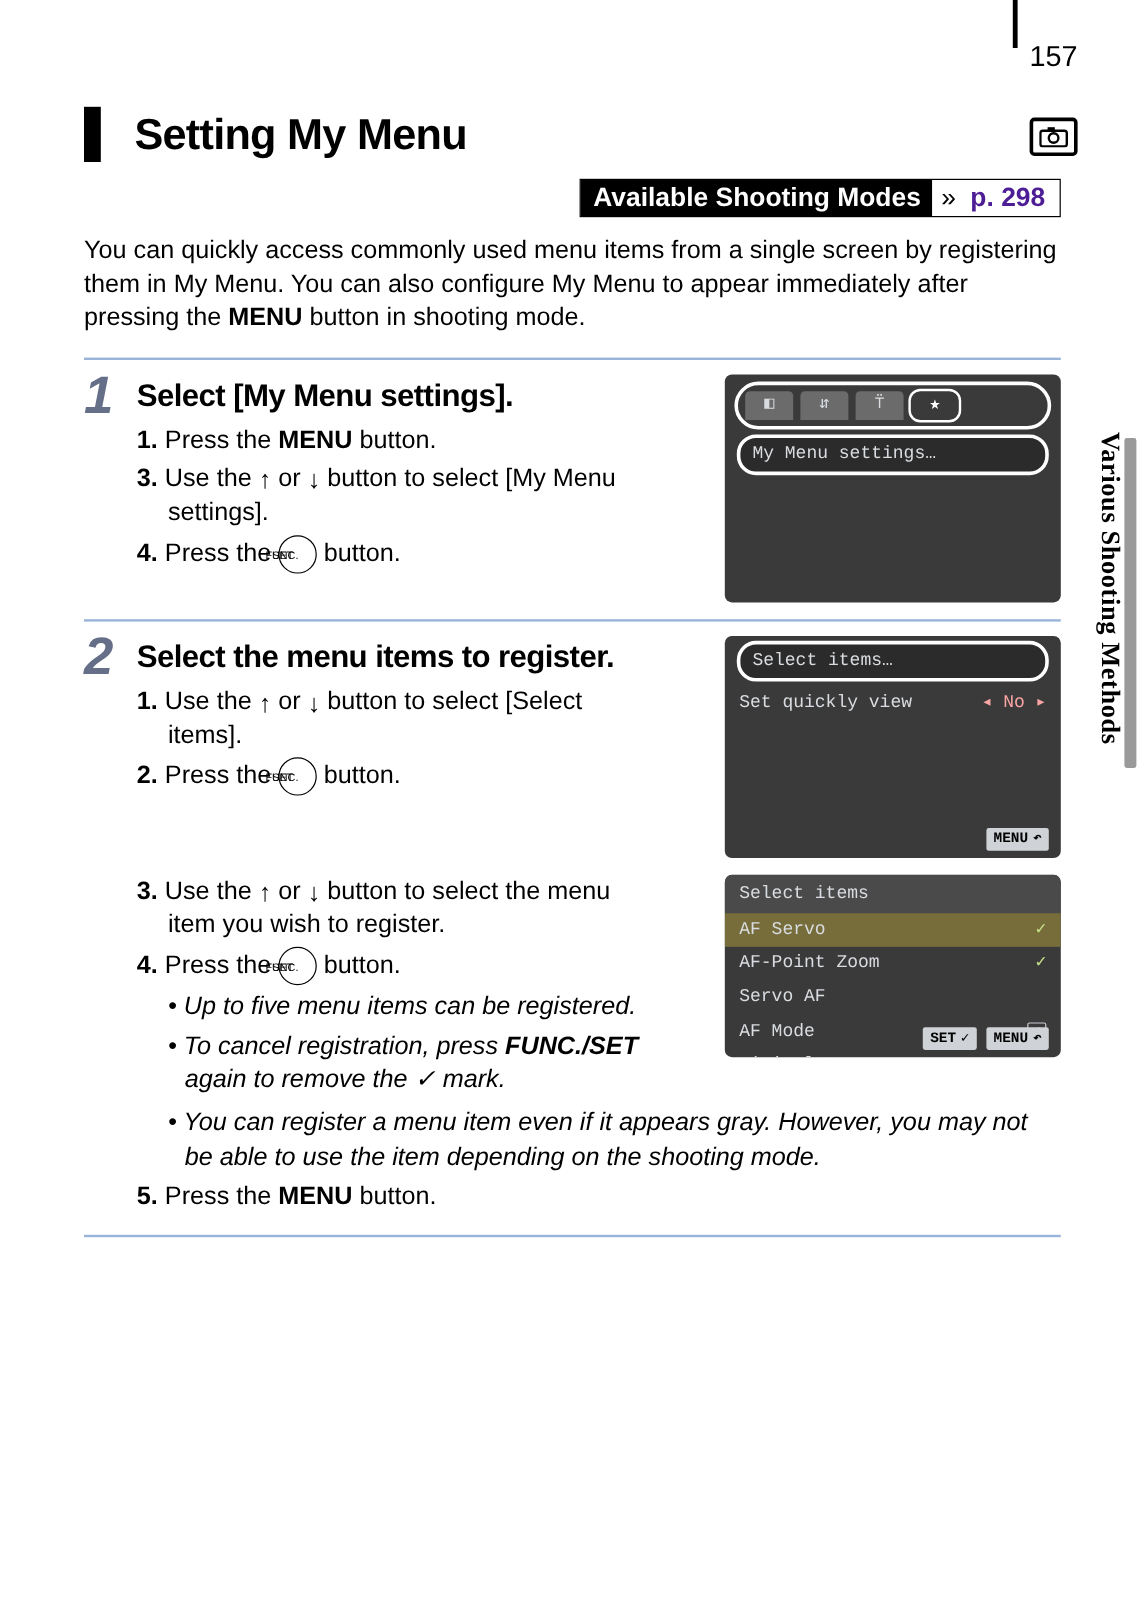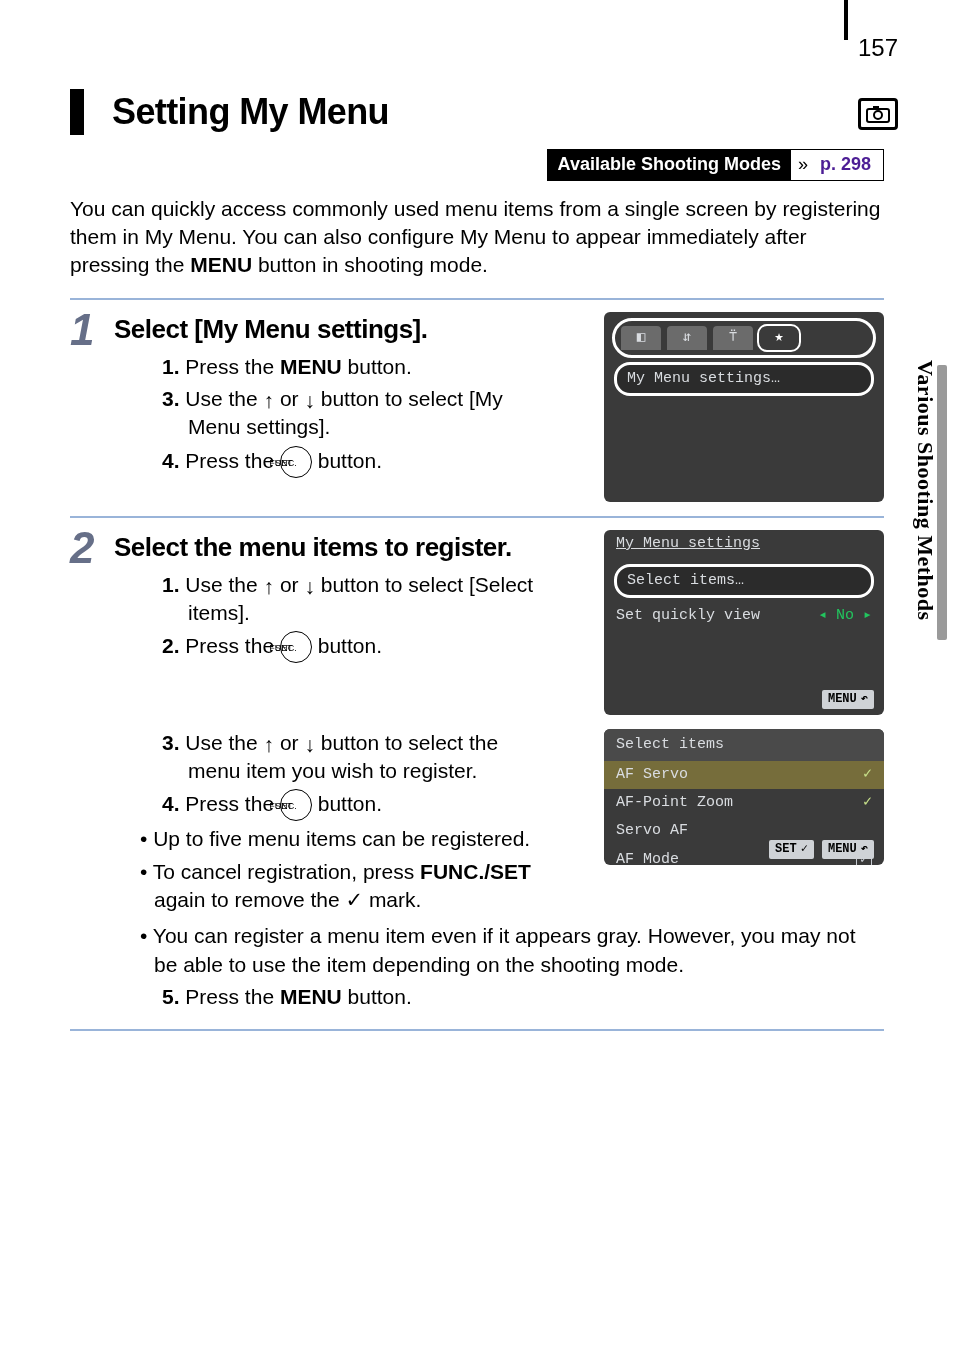--- a/index.html
+++ b/index.html
@@ -44,41 +44,41 @@
   .title-row { display:flex; align-items:center; gap:28px; margin-bottom:12px;}
   .title-bar { width: 14px; height: 46px; background:#000; }
   .title-text { font-size: 36px; font-weight: 900; letter-spacing: -0.6px; }
   .camera-icon-box {
     position:absolute; top:98px; right:56px;
     width:40px; height:32px; border:3px solid #000; border-radius:4px;
     display:flex; align-items:center; justify-content:center;
   }
 
   .modes-row { display:flex; justify-content:flex-end; margin: 4px 0 14px 0;}
-  .modes-box { display:flex; border:1px solid #000; height:32px; align-items:stretch; font-size:18px;}
+  .modes-box { display:flex; border:1px solid #000; height:32px; align-items:stretch; font-size:22px;}
   .modes-label { background:#000; color:#fff; font-weight:bold; padding: 4px 10px; display:flex; align-items:center;}
   .modes-chev { background:#fff; color:#000; padding:4px 6px; display:flex; align-items:center; border-left:1px solid #fff;}
   .modes-ref { color:#4c1d95; font-weight:bold; padding:4px 12px 4px 6px; display:flex; align-items:center;}
 
   .intro { margin-bottom:18px; }
   .intro strong { font-weight:bold; }
 
   .steps { border-top: 2px solid #99b4d9; }
   .step { display:flex; border-bottom: 2px solid #99b4d9; padding: 12px 0 14px 0; gap:8px;}
   .step-num {
     font-weight:900; font-style:italic; font-size:44px; color:#666f88;
     width:36px; flex-shrink:0; line-height:1; margin-top:-4px;
     font-family: Arial, Helvetica, sans-serif;
   }
   .step-body { flex:1; }
   .step-title { font-size:26px; font-weight:900; letter-spacing:-0.5px; margin-bottom:6px;}
   ol.sub { list-style:none; padding-left:0; margin:0;}
-  ol.sub > li { padding-left:26px; text-indent:-26px; margin-bottom:4px;margin-left:48px;}
+  ol.sub > li { padding-left:26px; text-indent:-26px; margin-bottom:4px;}
   ol.sub > li .n { font-weight:bold; }
-  ul.bul { list-style:none; padding-left:0;}
+  ul.bul { list-style:none; padding-left:0;font-style:italic;}
   ul.bul > li { padding-left:40px; text-indent:-14px; margin-bottom:4px;}
   ul.bul > li::before { content:"• "; }
   .tight strong { font-weight:bold;}
 
   
   .g-star {
     display:inline-block; vertical-align:middle;
     width:22px; height:22px; background:#000; color:#fff;
     text-align:center; line-height:22px; font-size:15px;
     position:relative; top:-2px;
@@ -99,21 +99,21 @@
 
   
   .lcd {
     width:280px; background:#3a3a3a; color:#d9dce0;
     font-family: "Courier New", monospace; font-size:15px;
     border-radius:6px; overflow:hidden; position:relative;
     padding-bottom:8px;
   }
   .lcd1 { height:190px; }
   .lcd2 { height:185px; }
-  .lcd3 { height:136px; }
+  .lcd3 { height:152px; }
   .lcd-tabs {
     display:flex; gap:6px; padding:8px 10px 4px 10px;
   }
   .lcd-tab {
     width:40px; height:24px; background:#6b6b6b; border-radius:4px 4px 0 0;
     display:flex; align-items:center; justify-content:center; font-size:14px;
   }
   .lcd-callout {
     margin:4px 10px; padding:4px 10px;
     border:3px solid #ffffff; border-radius:16px; background:rgba(0,0,0,.25);
@@ -234,27 +234,26 @@
                 <span class="n">2.</span><span> Press the </span><span class="g-func">
                     <span>FUNC.</span>
                     <span>SET</span>
                   </span><span> button.</span>
               </li>
             </ol>
           </div>
 
           <div class="step-right-col">
             <div class="lcd lcd2">
-              <div class="title-line">My Menu settings</div>
               <div class="lcd-callout">
                 <span>Select items…</span>
               </div>
               <div class="lcd-row">
                 <span>Set quickly view</span>
-                <span style="color:#22c55e;">◂ <span>No</span> ▸</span>
+                <span style="color:#fca5a5;">◂ <span>No</span> ▸</span>
               </div>
               <div class="lcd-footer">
                 <div class="lcd-btn"><span>MENU</span> ↶</div>
               </div>
             </div>
           </div>
         </div>
 
         <div class="step-flex" style="margin-top:14px;">
           <div class="step-left constrain">

